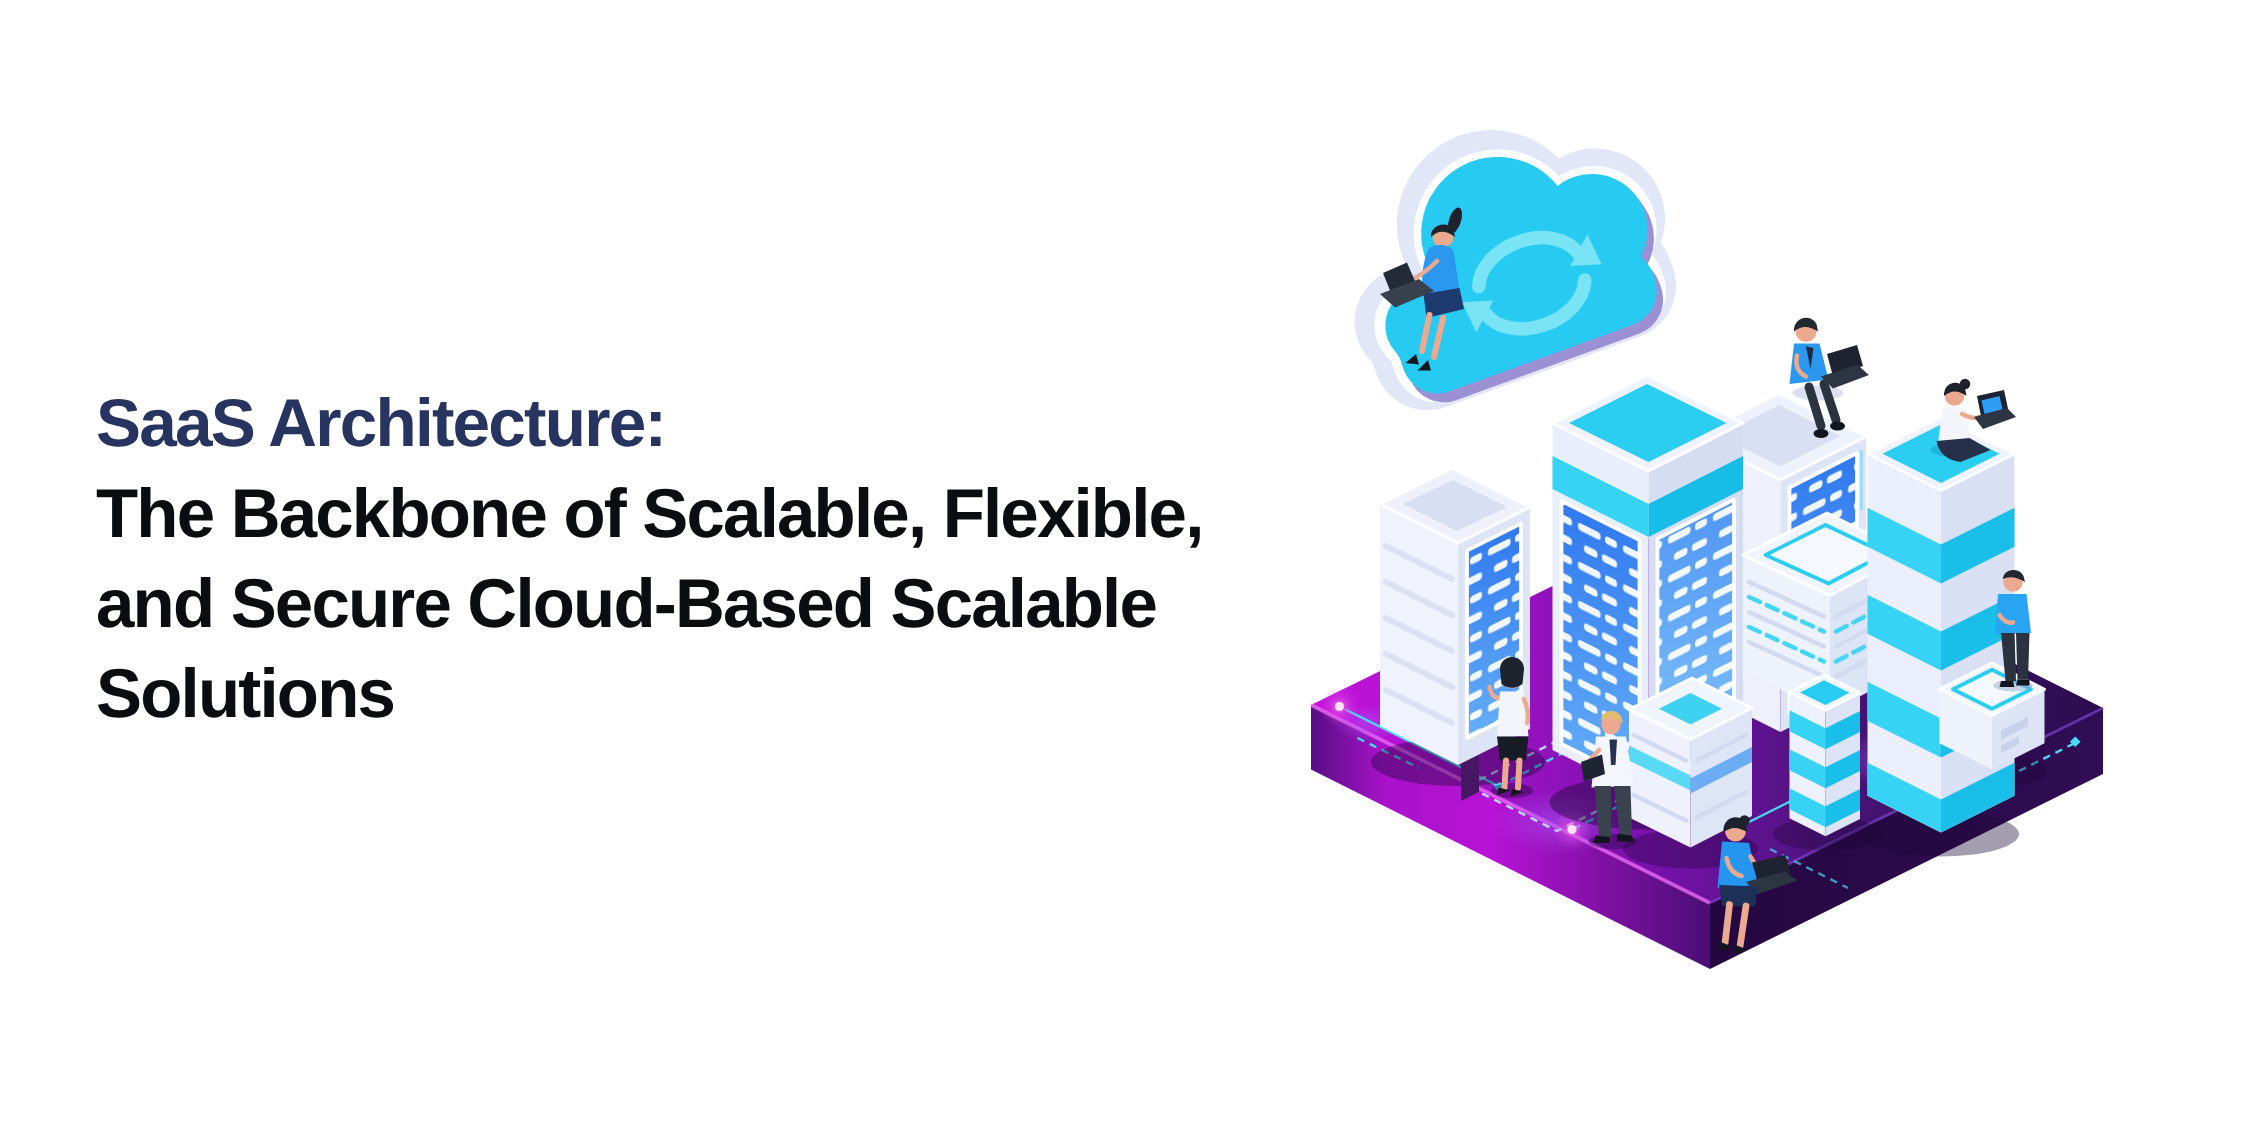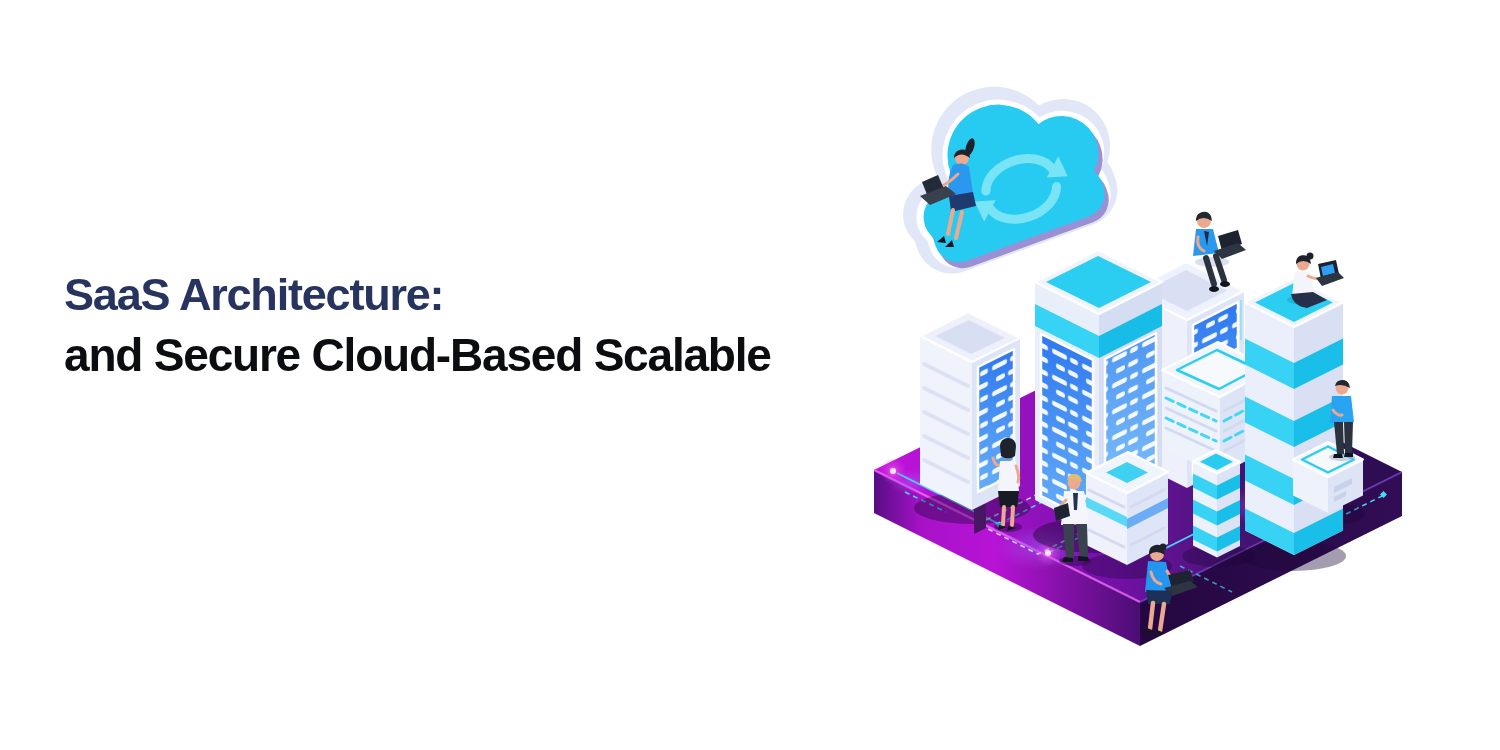--- a/index.html
+++ b/index.html
@@ -1,33 +1,35 @@
 <!DOCTYPE html>
 <html><head>
 <meta charset="utf-8">
 <style>
   html,body{margin:0;padding:0;}
   body{
     width:1500px;height:750px;position:relative;overflow:hidden;
     background:#ffffff;font-family:"Liberation Sans", sans-serif;
   }
-  .hero-text{position:absolute;left:64px;top:265px;}
+  .hero-text{position:absolute;left:64px;top:252px;}
   .hero-line{
     font-weight:700;font-size:46px;line-height:60px;letter-spacing:-1.2px;
     color:#0c0d11;white-space:nowrap;
   }
   .hero-line--navy{color:#273460;font-size:45px;}
   .illu{position:absolute;left:0;top:0;width:1500px;height:750px;}
 </style>
 </head>
 <body>
 
 <div class="hero-text">
   <div class="hero-line hero-line--navy">SaaS Architecture:</div>
+  <div class="hero-line">The Backbone of Scalable, Flexible,</div>
   <div class="hero-line">and Secure Cloud-Based Scalable</div>
+  <div class="hero-line">Solutions</div>
 </div>
 
 <svg class="illu" viewBox="0 0 1500 750" aria-hidden="true">
   <defs>
     <linearGradient id="gPlat" x1="874" y1="470" x2="1402" y2="472" gradientUnits="userSpaceOnUse">
       <stop offset="0" stop-color="#c512de"></stop>
         <stop offset="0.2" stop-color="#a412c9"></stop>
       <stop offset="0.45" stop-color="#7411a8"></stop>
         <stop offset="0.68" stop-color="#471475"></stop>
       <stop offset="0.86" stop-color="#34105c"></stop>

